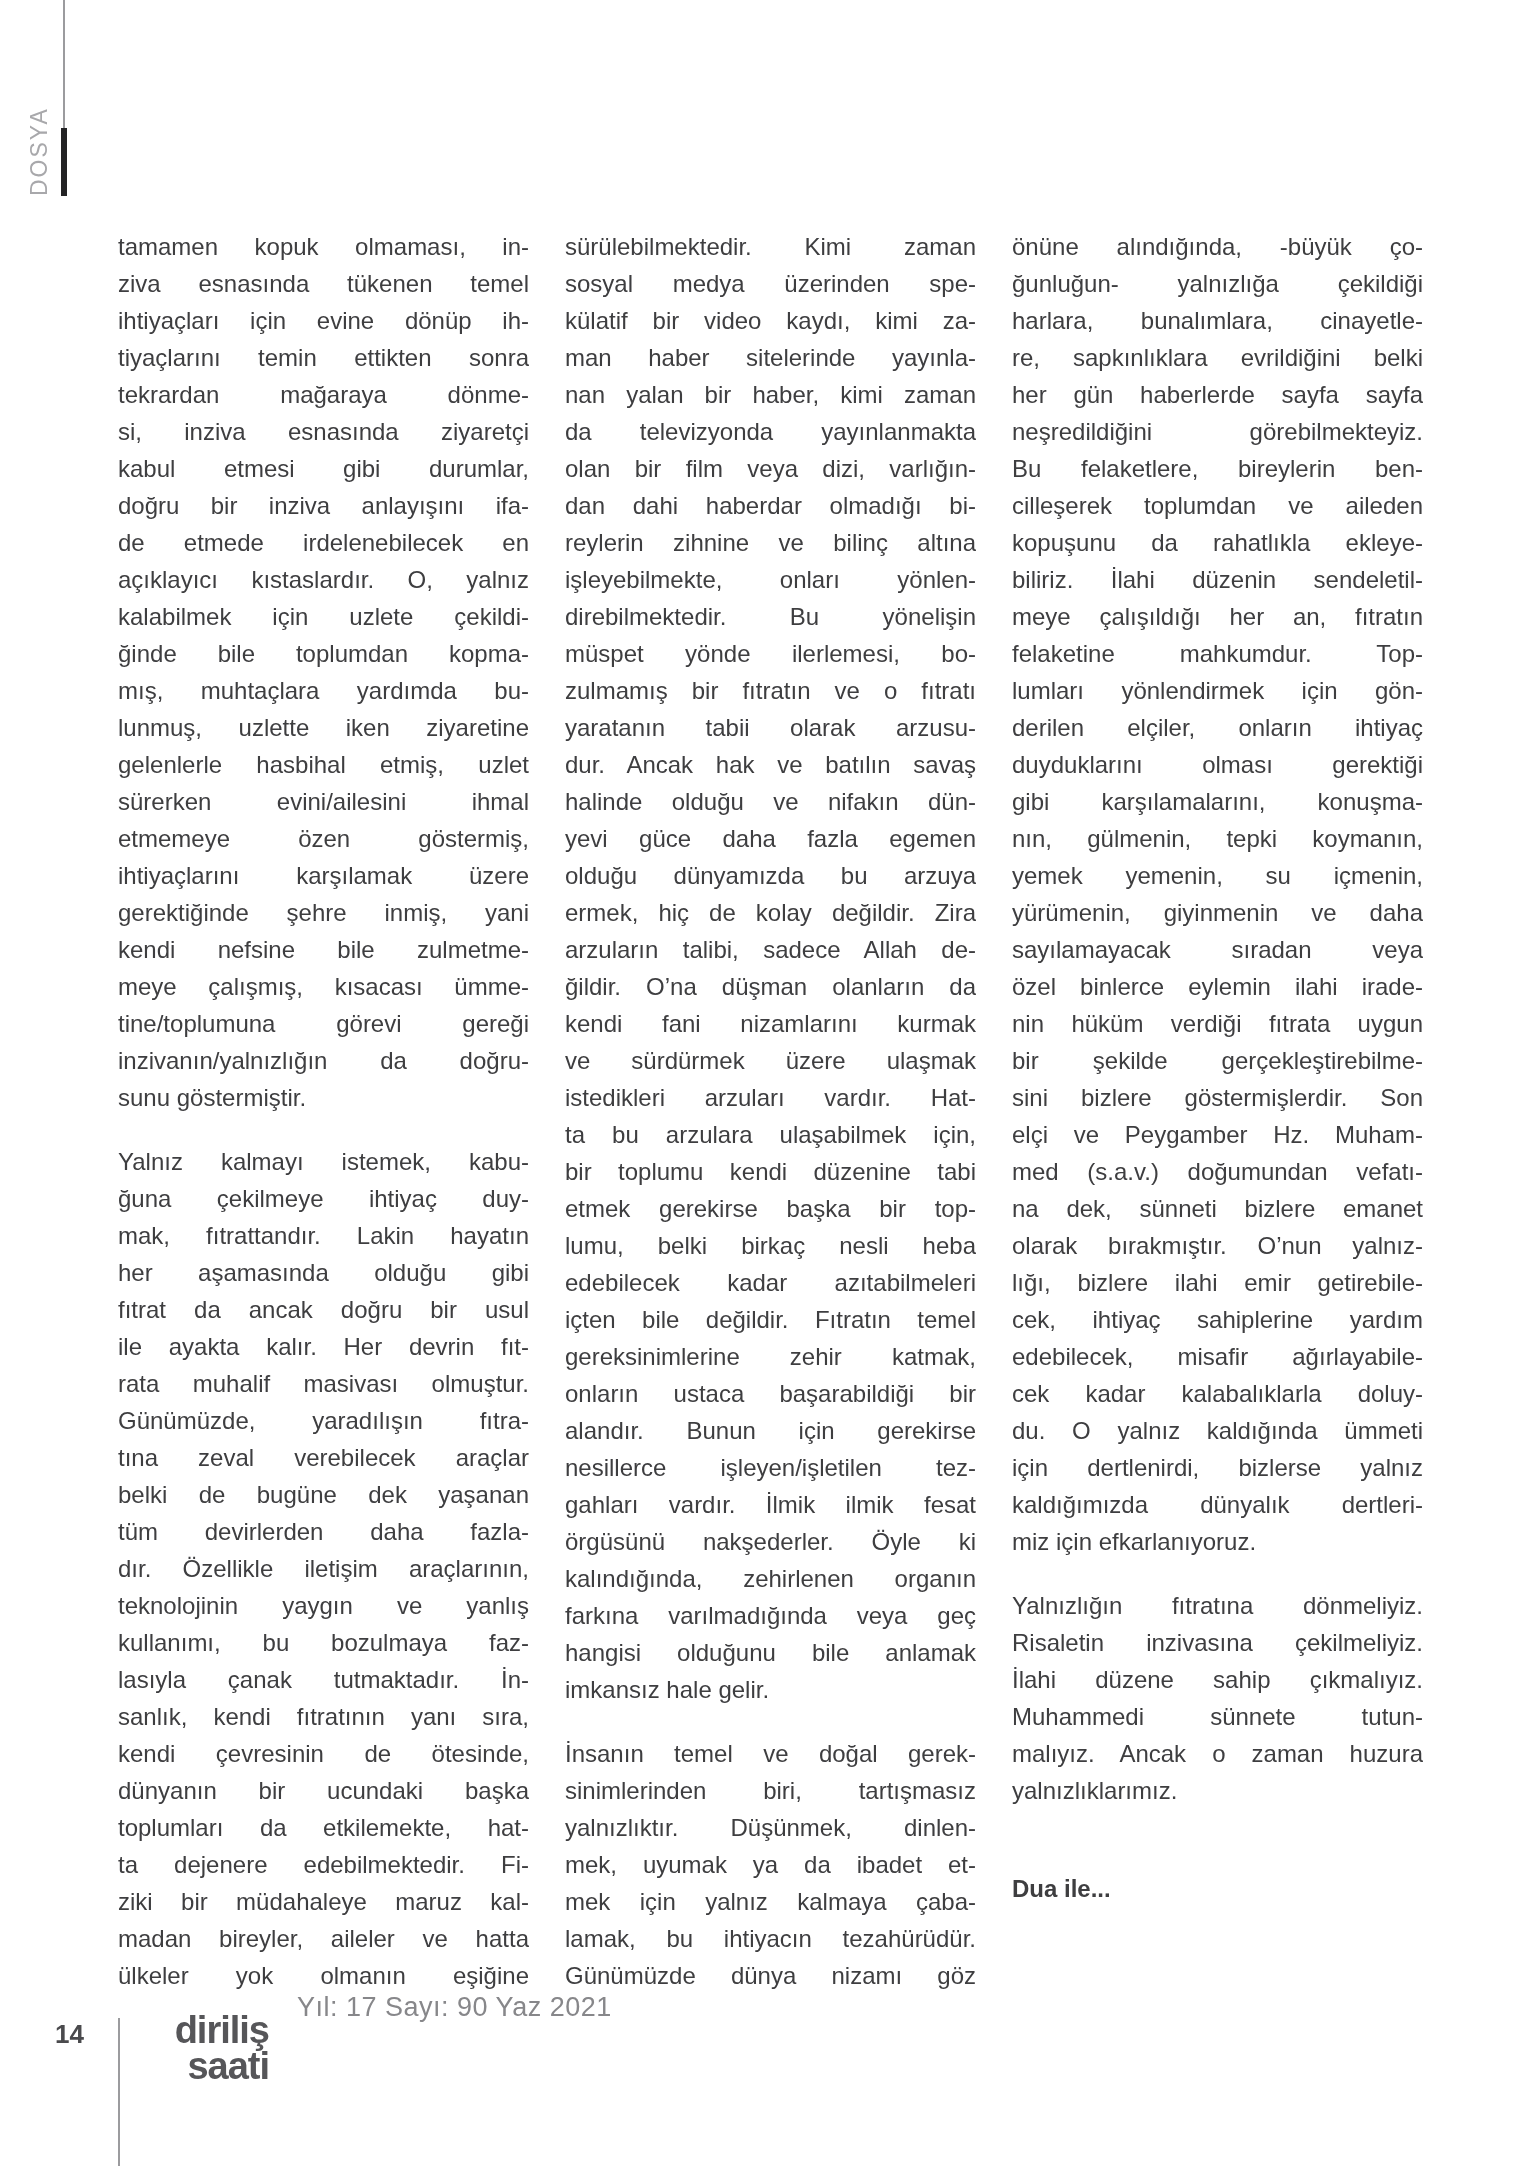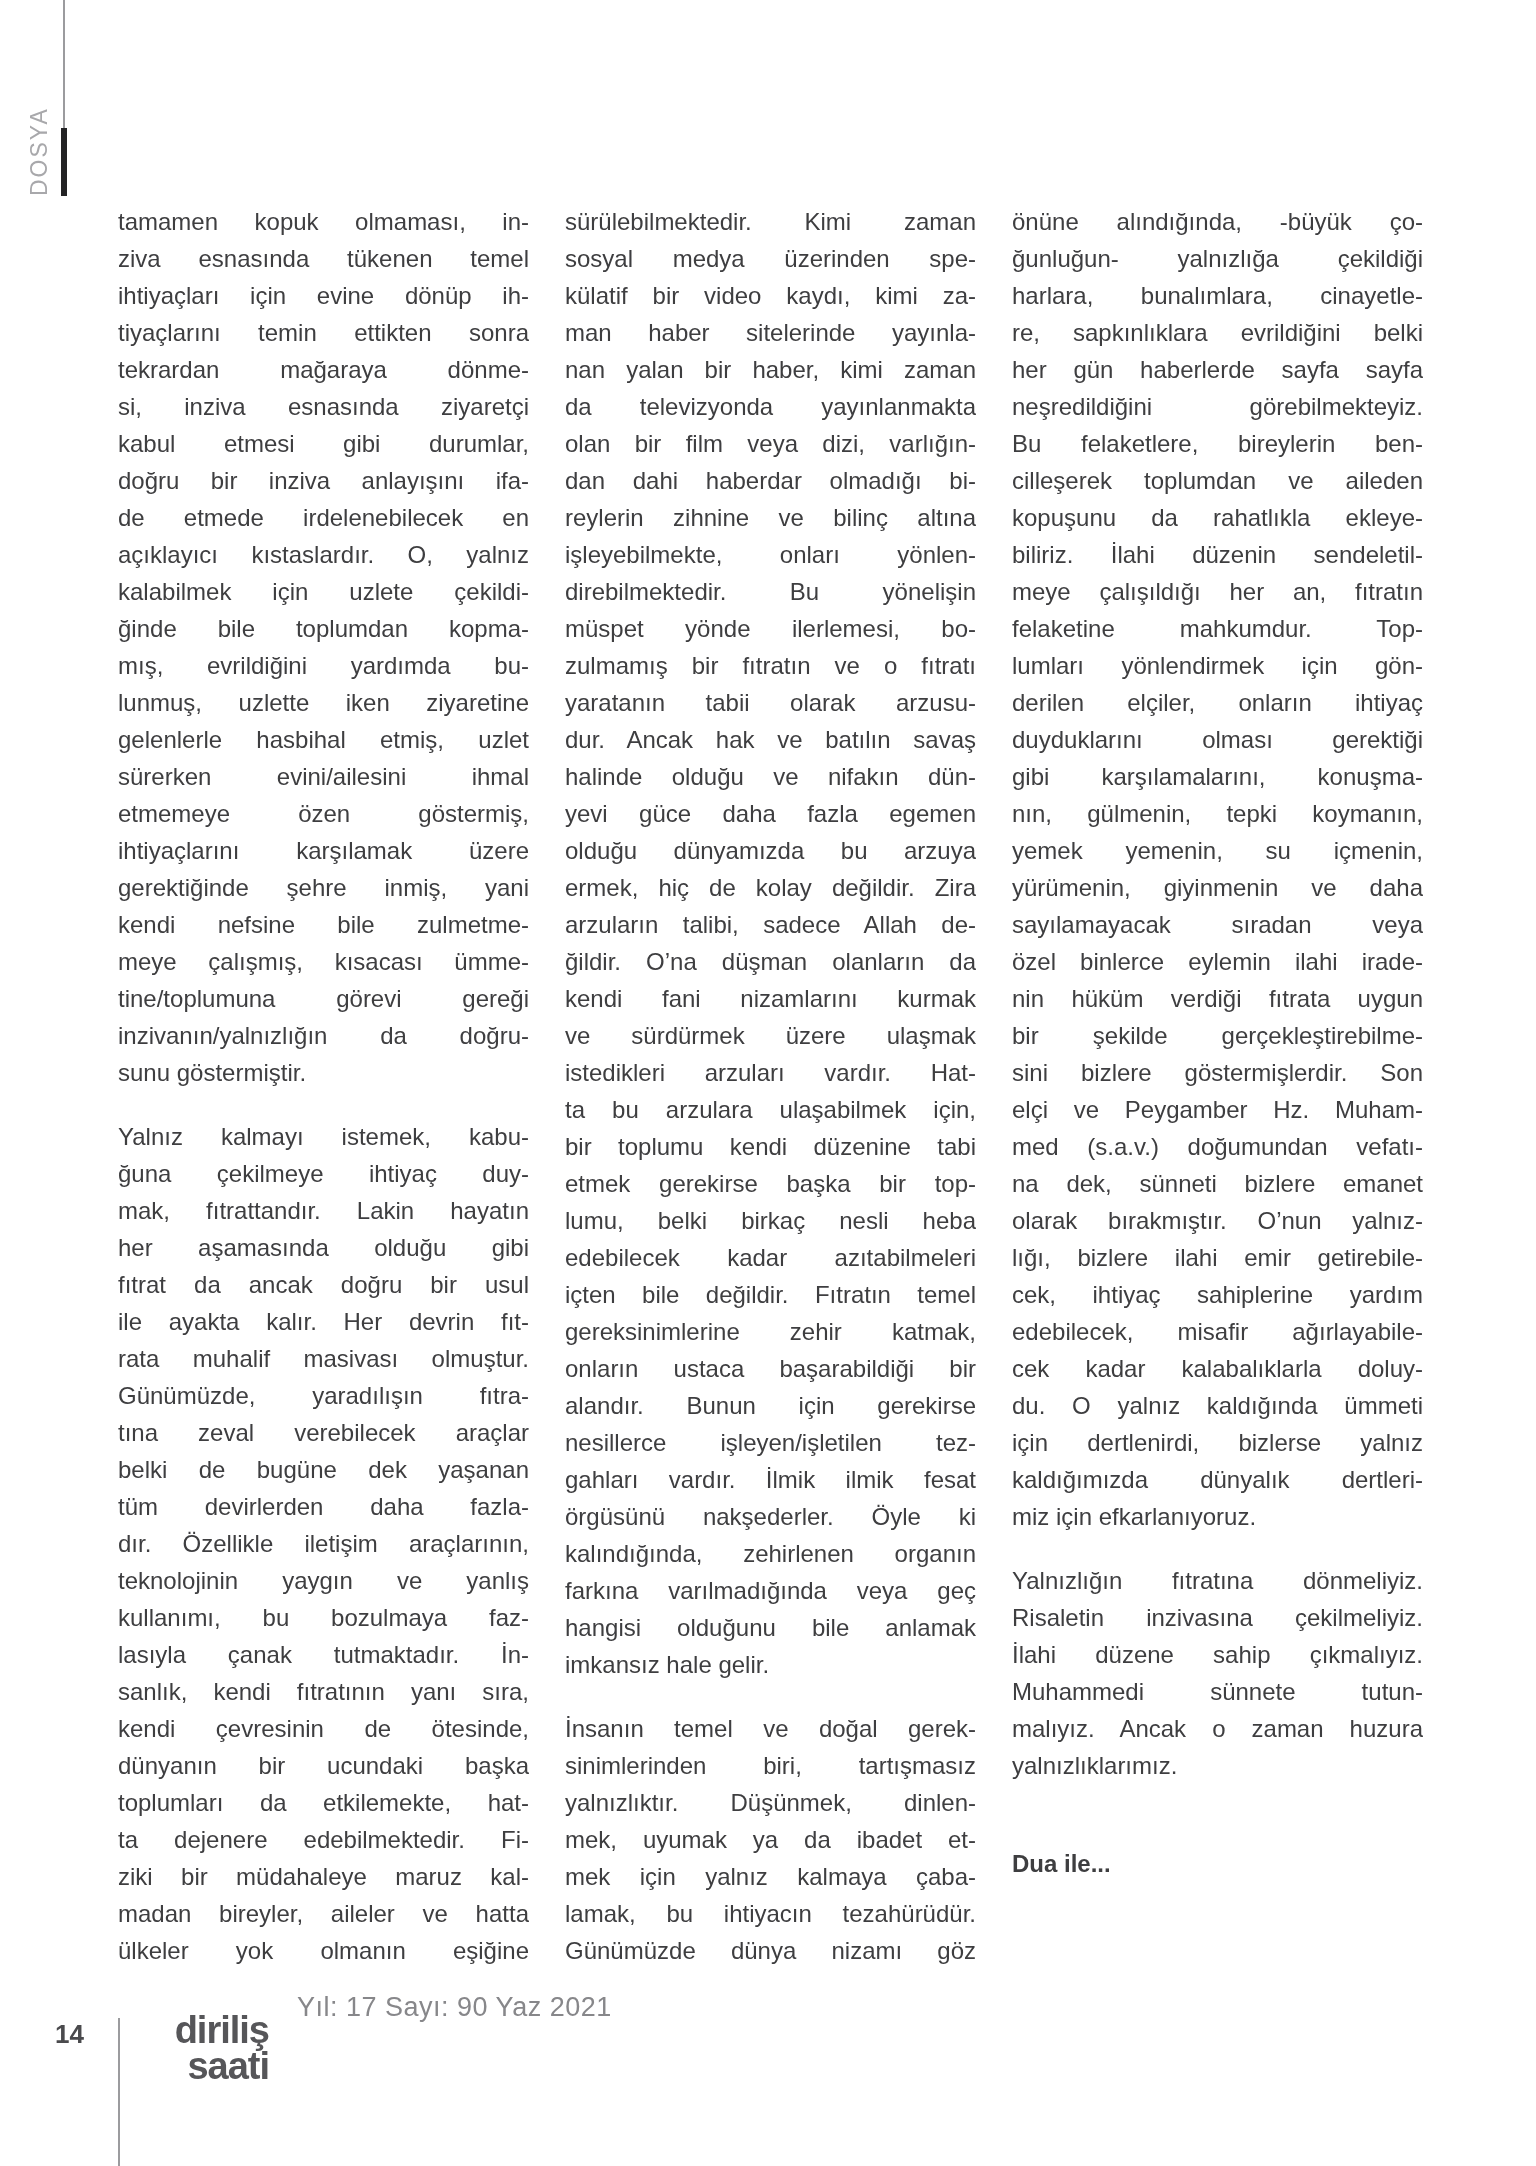--- a/index.html
+++ b/index.html
@@ -33,21 +33,21 @@
     transform:rotate(-90deg);transform-origin:0 0;
     font-size:23px;letter-spacing:2px;
     color:var(--sidebar-label);
     white-space:nowrap;
   }
   
   .article{
     position:absolute;left:118px;top:203px;width:1305px;
     display:flex;gap:36px;
   }
-  .col{flex:1 1 0;min-width:0;}
+  .col{flex:1 1 0;min-width:0;margin-top:25px;}
   .para{margin-top:27px;}
   .para:first-child{margin-top:0;}
   .para.extra-gap{margin-top:61px;font-weight:bold;}
   .line{
     font-size:24px;line-height:37px;height:37px;
     color:var(--text);
     text-align:justify;text-align-last:justify;
     text-justify:inter-word;
     overflow:hidden;white-space:normal;
   }
@@ -87,21 +87,21 @@
         <div class="line">ihtiyaçları için evine dönüp ih-</div>
         <div class="line">tiyaçlarını temin ettikten sonra</div>
         <div class="line">tekrardan mağaraya dönme-</div>
         <div class="line">si, inziva esnasında ziyaretçi</div>
         <div class="line">kabul etmesi gibi durumlar,</div>
         <div class="line">doğru bir inziva anlayışını ifa-</div>
         <div class="line">de etmede irdelenebilecek en</div>
         <div class="line">açıklayıcı kıstaslardır. O, yalnız</div>
         <div class="line">kalabilmek için uzlete çekildi-</div>
         <div class="line">ğinde bile toplumdan kopma-</div>
-        <div class="line">mış, evrildiğini yardımda bu-</div>
+        <div class="line">mış, muhtaçlara yardımda bu-</div>
         <div class="line">lunmuş, uzlette iken ziyaretine</div>
         <div class="line">gelenlerle hasbihal etmiş, uzlet</div>
         <div class="line">sürerken evini/ailesini ihmal</div>
         <div class="line">etmemeye özen göstermiş,</div>
         <div class="line">ihtiyaçlarını karşılamak üzere</div>
         <div class="line">gerektiğinde şehre inmiş, yani</div>
         <div class="line">kendi nefsine bile zulmetme-</div>
         <div class="line">meye çalışmış, kısacası ümme-</div>
         <div class="line">tine/toplumuna görevi gereği</div>
         <div class="line">inzivanın/yalnızlığın da doğru-</div>

